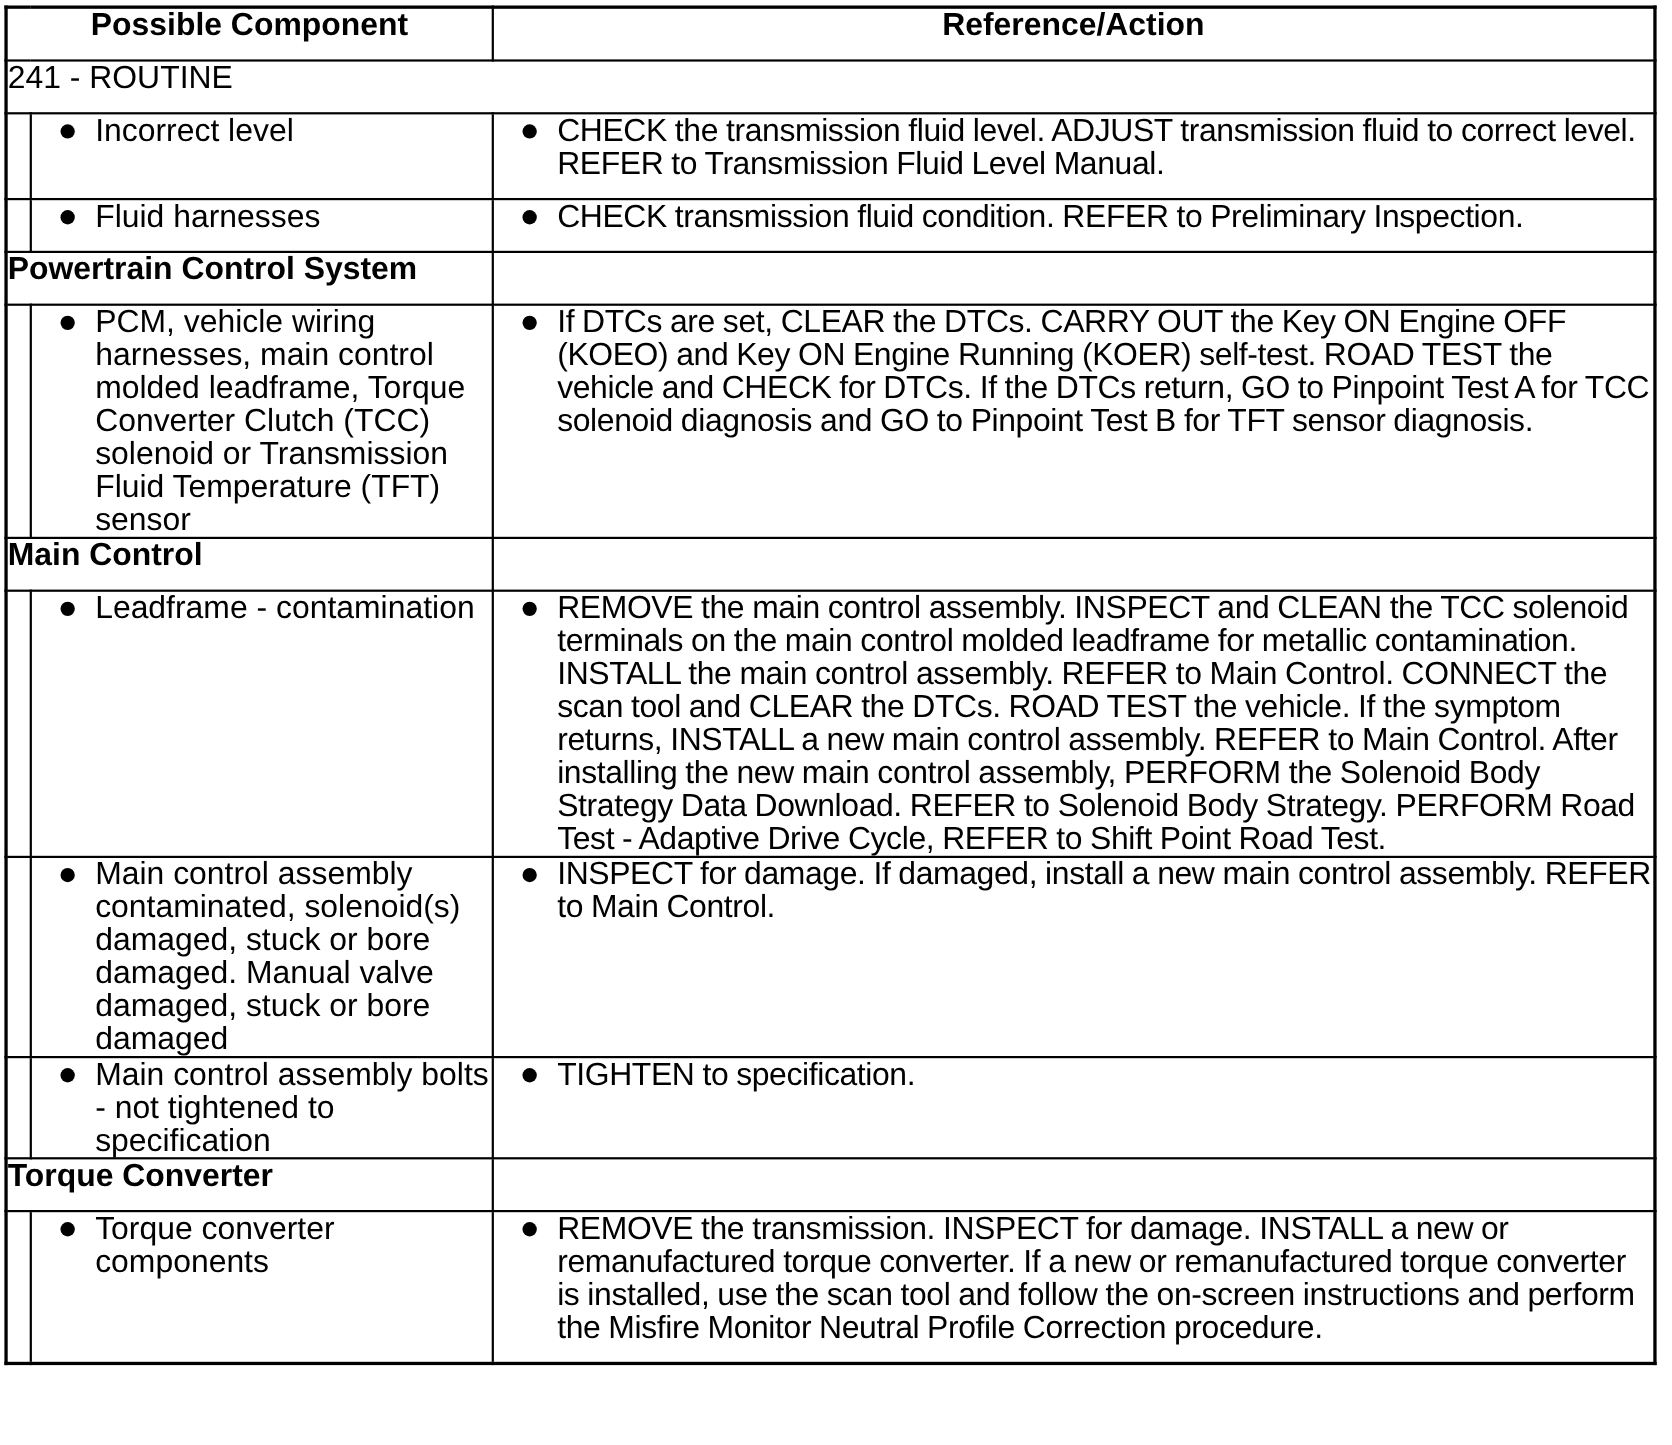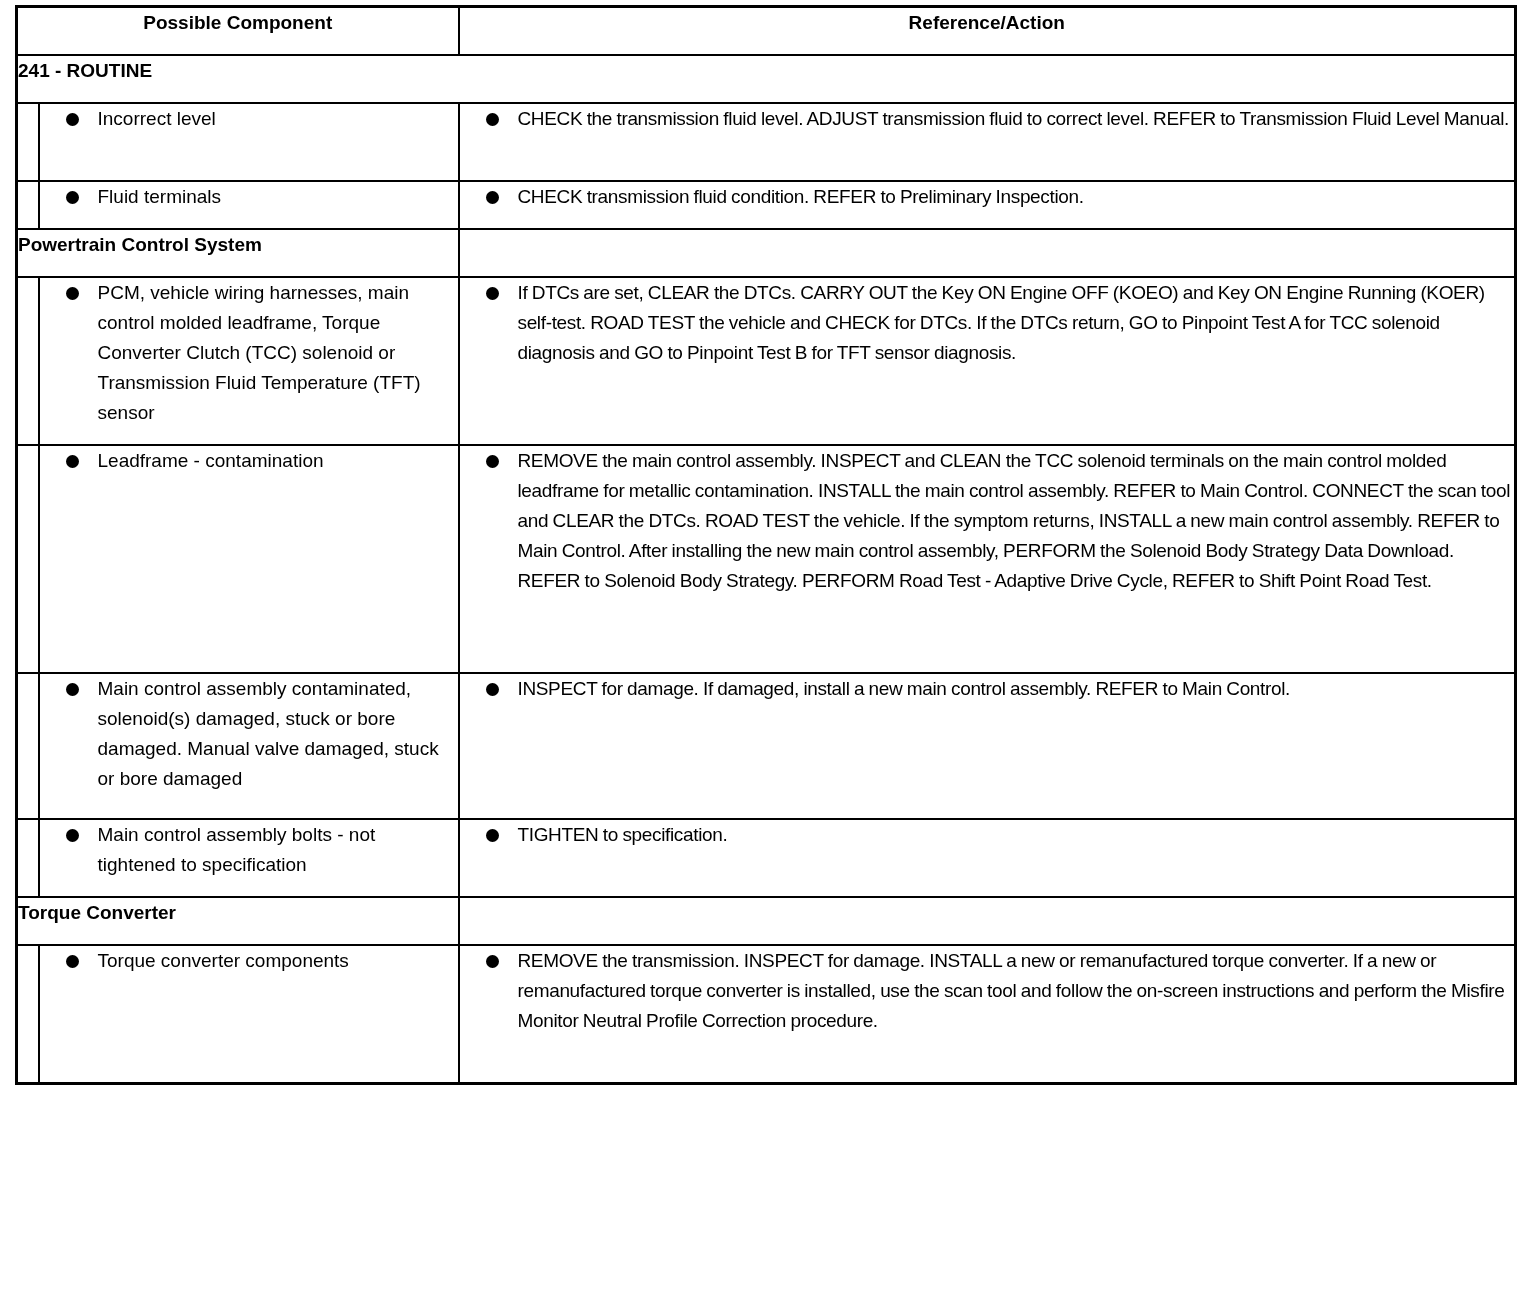--- a/index.html
+++ b/index.html
@@ -1,35 +1,35 @@
 <!DOCTYPE html>
 <html><head>
 <meta charset="utf-8">
 <style>
   html, body { margin: 0; padding: 0; background: #ffffff; }
   body { width: 1520px; height: 1314px; position: relative; font-family: "Liberation Sans", sans-serif; color: #000; }
   table.diag {
-    position: absolute; left: 15px; top: 5px;
+    position: absolute; left: 4px; top: 5px;
     width: 1502px;
     border-collapse: collapse;
     border: 3px solid #000;
     table-layout: fixed;
-    font-size: 19px;
+    font-size: 29px;
     line-height: 30px;
   }
   table.diag td, table.diag th {
     border: 2px solid #000;
     vertical-align: top;
     padding: 0;
   }
   col.c-ind { width: 22px; }
   col.c-comp { width: 420px; }
   col.c-act { width: auto; }
   th.hdr { font-weight: bold; text-align: center; height: 46px; vertical-align: middle; padding-top: 2px; }
-  td.routine { font-weight: bold; height: 46px; vertical-align: middle; padding-left: 8px; }
+  td.routine { font-weight: normal; height: 46px; vertical-align: middle; padding-left: 8px; }
   td.group { font-weight: bold; height: 46px; vertical-align: middle; padding-left: 8px; }
   td.group-empty { height: 46px; }
   td.indent { border-right: 2px solid #000; }
   td.comp, td.act { padding: 9px 10px 9px 0; }
   .bl { display: flex; }
   .dot { width: 58px; flex: 0 0 58px; position: relative; }
   .dot::before { content: ""; position: absolute; left: 26px; top: 9px; width: 13px; height: 13px; border-radius: 50%; background: #000; }
   td.act .dot { width: 58px; flex: 0 0 58px; }
   td.act .dot::before { left: 26px; }
   .txt { flex: 1; }
@@ -66,21 +66,21 @@
             <span class="dot"></span>
             <span class="txt">CHECK the transmission fluid level. ADJUST transmission fluid to correct level. REFER to Transmission Fluid Level Manual.</span>
           </div>
         </td>
   </tr>
   <tr style="height:48px">
     <td class="indent"></td>
     <td class="comp">
           <div class="bl">
             <span class="dot"></span>
-            <span class="txt">Fluid terminals</span>
+            <span class="txt">Fluid harnesses</span>
           </div>
         </td>
     <td class="act">
           <div class="bl">
             <span class="dot"></span>
             <span class="txt">CHECK transmission fluid condition. REFER to Preliminary Inspection.</span>
           </div>
         </td>
   </tr>
 
@@ -97,20 +97,24 @@
           </div>
         </td>
     <td class="act">
           <div class="bl">
             <span class="dot"></span>
             <span class="txt">If DTCs are set, CLEAR the DTCs. CARRY OUT the Key ON Engine OFF (KOEO) and Key ON Engine Running (KOER) self-test. ROAD TEST the vehicle and CHECK for DTCs. If the DTCs return, GO to Pinpoint Test A for TCC solenoid diagnosis and GO to Pinpoint Test B for TFT sensor diagnosis.</span>
           </div>
         </td>
   </tr>
 
+  <tr>
+    <td class="group" colspan="2">Main Control</td>
+    <td class="group-empty"></td>
+  </tr>
   <tr style="height:228px">
     <td class="indent"></td>
     <td class="comp">
           <div class="bl">
             <span class="dot"></span>
             <span class="txt">Leadframe - contamination</span>
           </div>
         </td>
     <td class="act">
           <div class="bl">

